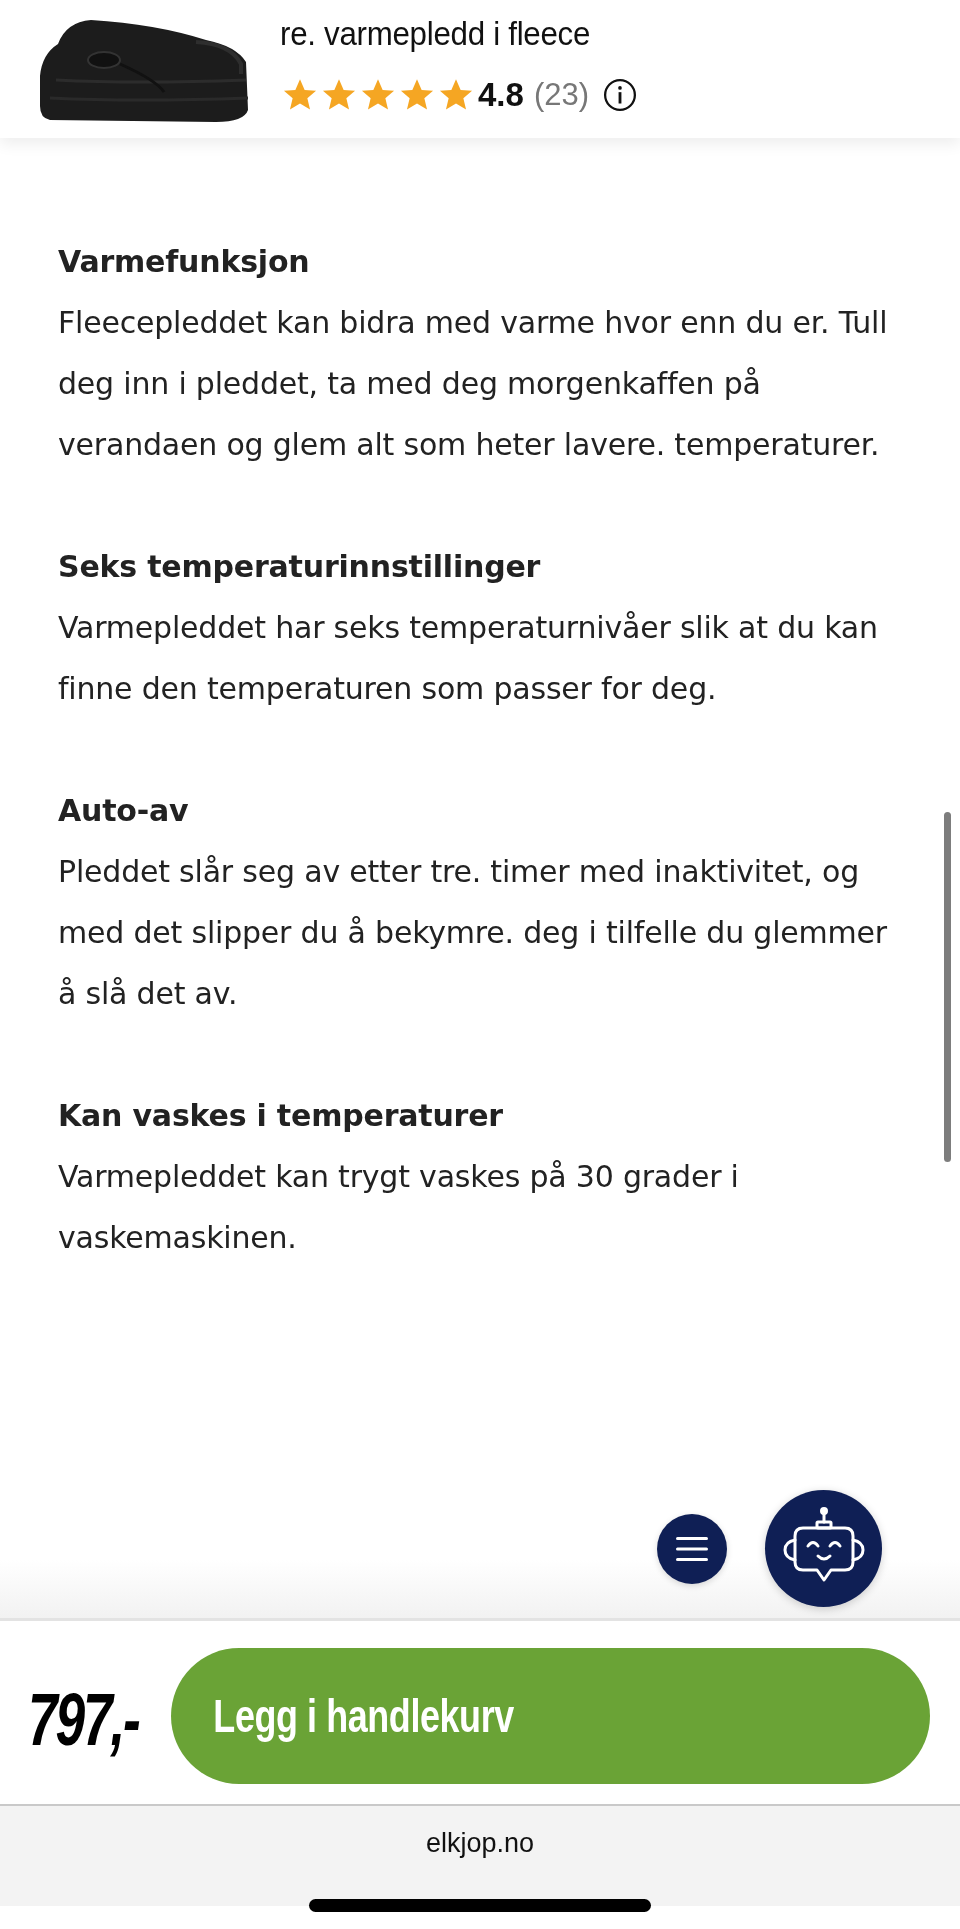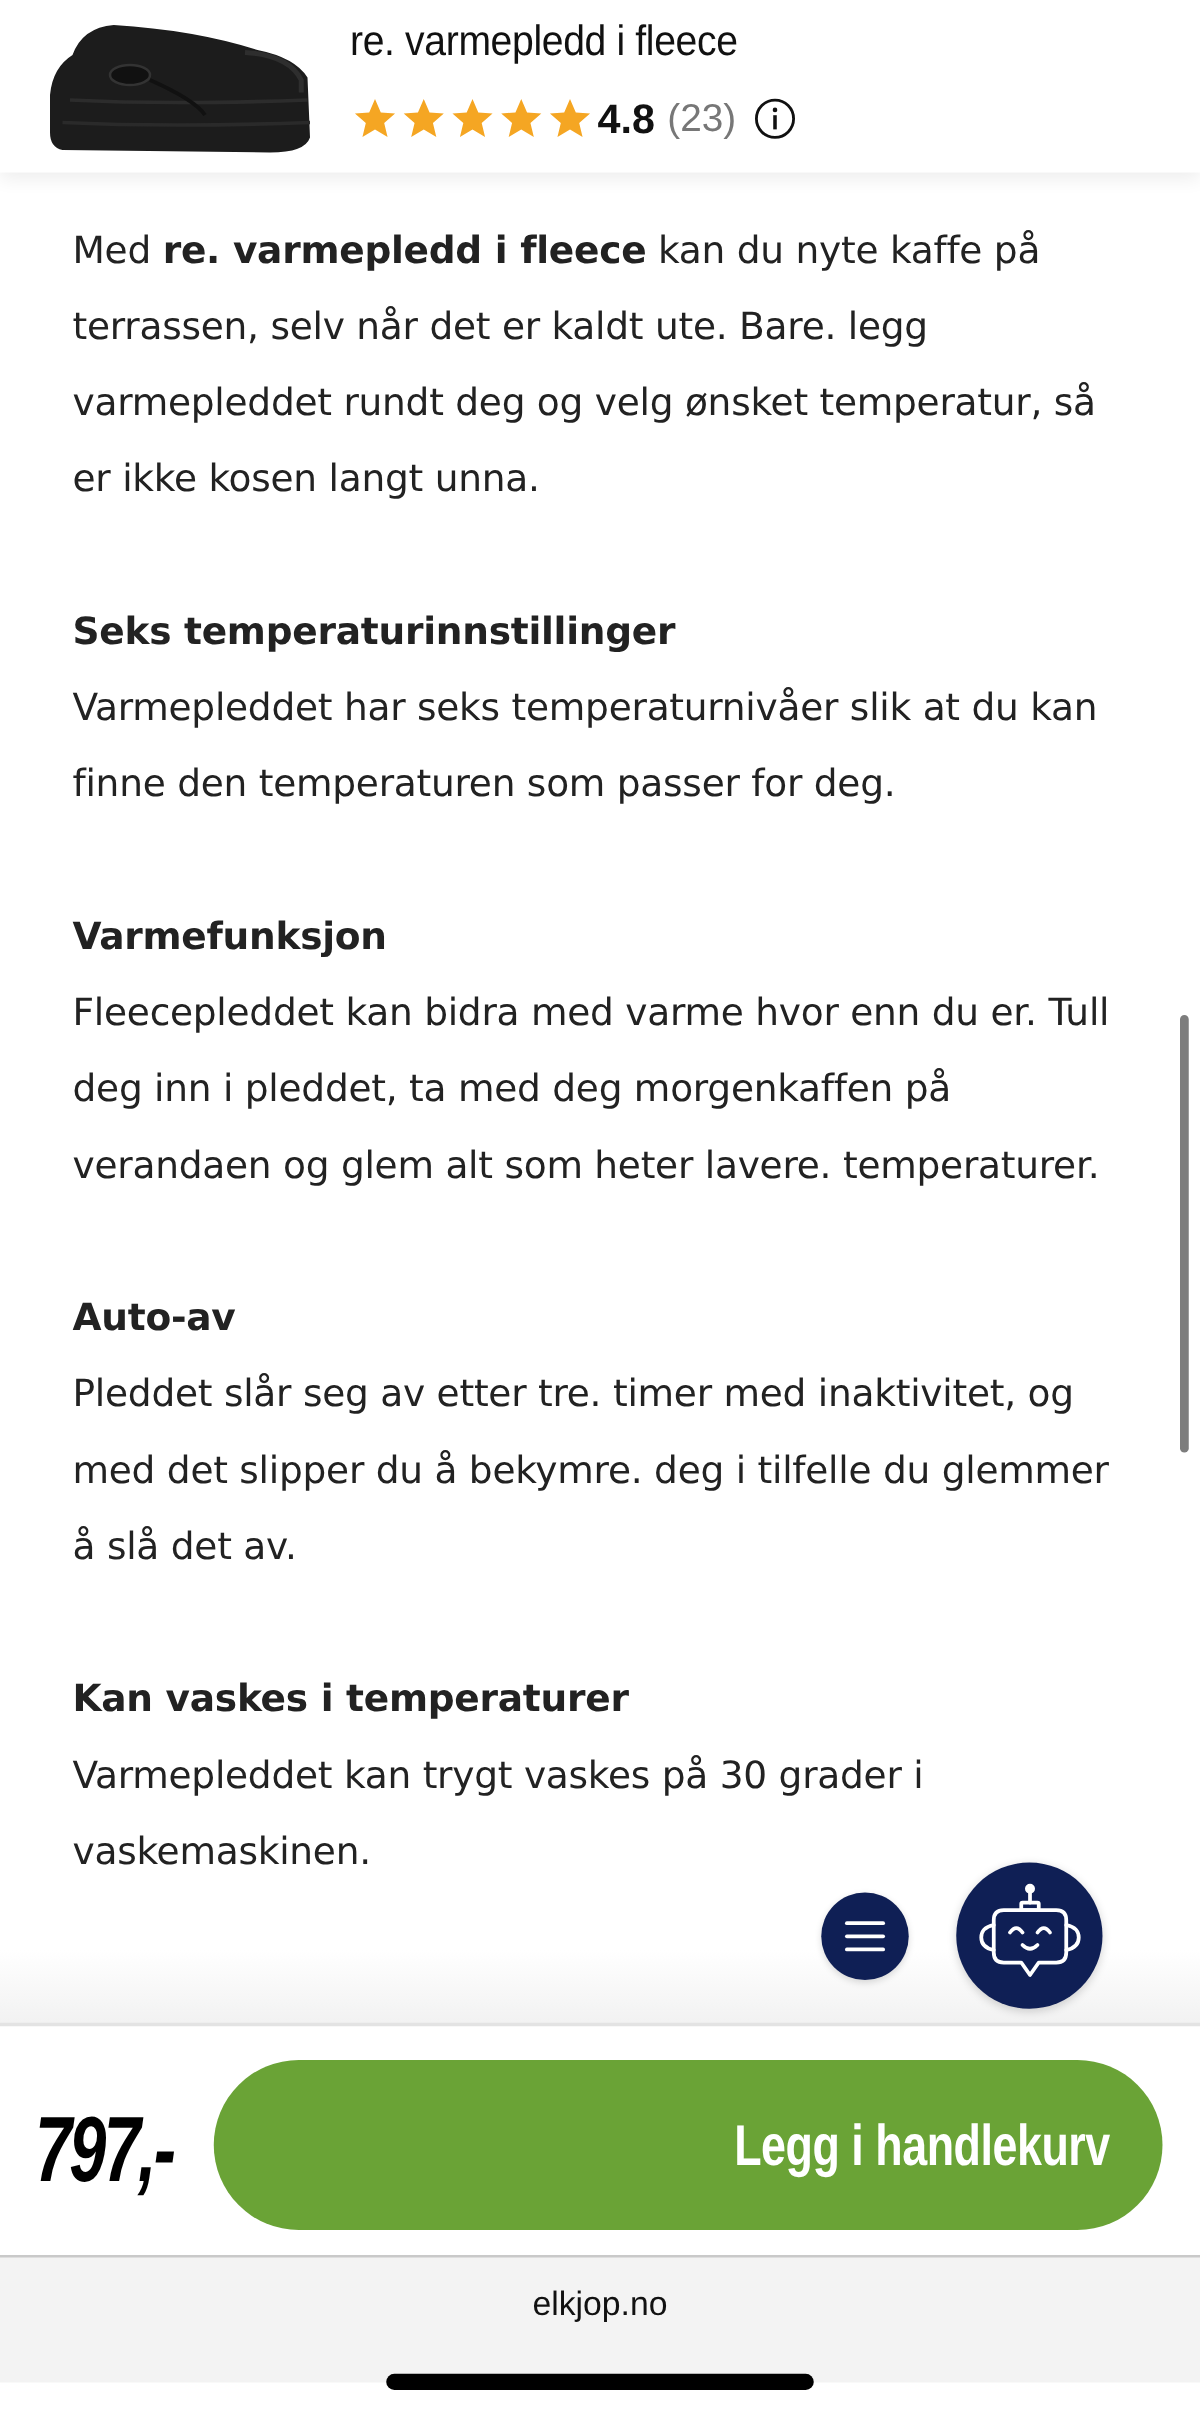--- a/index.html
+++ b/index.html
@@ -57,21 +57,21 @@
       position: absolute; left: 0; top: 1618px; width: 960px; height: 186px; background: #ffffff;
       border-top: 3px solid #e3e3e3; z-index: 6;
     }
     .price {
       position: absolute; left: 28px; top: 56px; font-family: "Liberation Sans", sans-serif;
       font-size: 74px; font-weight: bold; color: #000; font-style: italic;
       transform: scaleX(0.72); transform-origin: left center; letter-spacing: -3px;
     }
     .add-to-cart {
       position: absolute; left: 171px; top: 27px; width: 759px; height: 136px; border-radius: 68px;
-      background: #6aa336; border: none; color: #ffffff; display: flex; align-items: center; justify-content: flex-end;
+      background: #6aa336; border: none; color: #ffffff; display: flex; align-items: center; justify-content: flex-start;
     }
     .add-to-cart span {
       font-family: "Liberation Sans", sans-serif; font-size: 46px; font-weight: bold;
       transform: scaleX(0.78); display: inline-block; letter-spacing: -0.5px;
     }
 
     
     .browser-bar {
       position: absolute; left: 0; top: 1804px; width: 960px; height: 102px; background: #f3f3f3;
       border-top: 2px solid #c9c9c9; z-index: 6;
@@ -119,30 +119,29 @@
     <span class="rating-count">(23)</span>
     <svg class="info-icon" viewBox="0 0 24 24">
       <circle cx="12" cy="12" r="10.5" fill="none" stroke="#111" stroke-width="1.6"></circle>
       <circle cx="12" cy="7" r="1.3" fill="#111"></circle>
       <rect x="11" y="10" width="2" height="8" fill="#111"></rect>
     </svg>
   </div>
 </div>
 
 <div class="content">
-  <p class="para"><span>Med </span><b>re. varmepledd i fleece</b><span> kan du nyte kaffe på terrassen, selv når det er kaldt ute. Bare. legg varmepleddet rundt deg og velg ønsket temperatur, så er ikke kosen langt unna.</span></p>
+
+  <div class="section">
+    <div class="section-title">Varmefunksjon</div>
+    <p class="para">Fleecepleddet kan bidra med varme hvor enn du er. Tull deg inn i pleddet, ta med deg morgenkaffen på verandaen og glem alt som heter lavere. temperaturer.</p>
+  </div>
 
   <div class="section">
     <div class="section-title">Seks temperaturinnstillinger</div>
     <p class="para">Varmepleddet har seks temperaturnivåer slik at du kan finne den temperaturen som passer for deg.</p>
-  </div>
-
-  <div class="section">
-    <div class="section-title">Varmefunksjon</div>
-    <p class="para">Fleecepleddet kan bidra med varme hvor enn du er. Tull deg inn i pleddet, ta med deg morgenkaffen på verandaen og glem alt som heter lavere. temperaturer.</p>
   </div>
 
   <div class="section">
     <div class="section-title">Auto-av</div>
     <p class="para">Pleddet slår seg av etter tre. timer med inaktivitet, og med det slipper du å bekymre. deg i tilfelle du glemmer å slå det av.</p>
   </div>
 
   <div class="section">
     <div class="section-title">Kan vaskes i temperaturer</div>
     <p class="para">Varmepleddet kan trygt vaskes på 30 grader i vaskemaskinen.</p>

